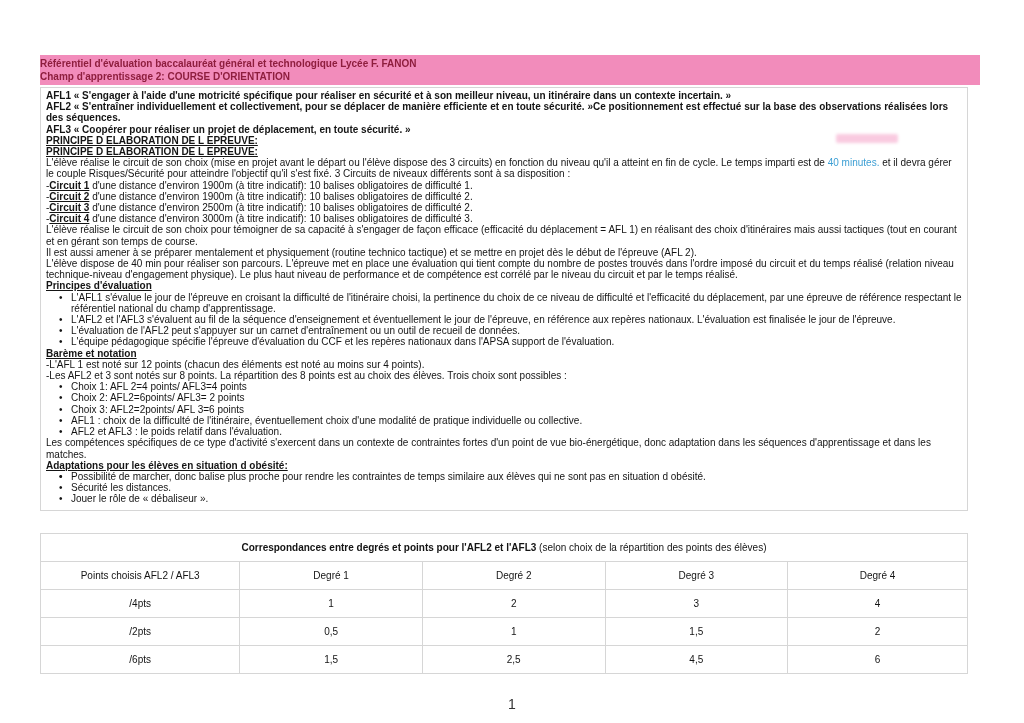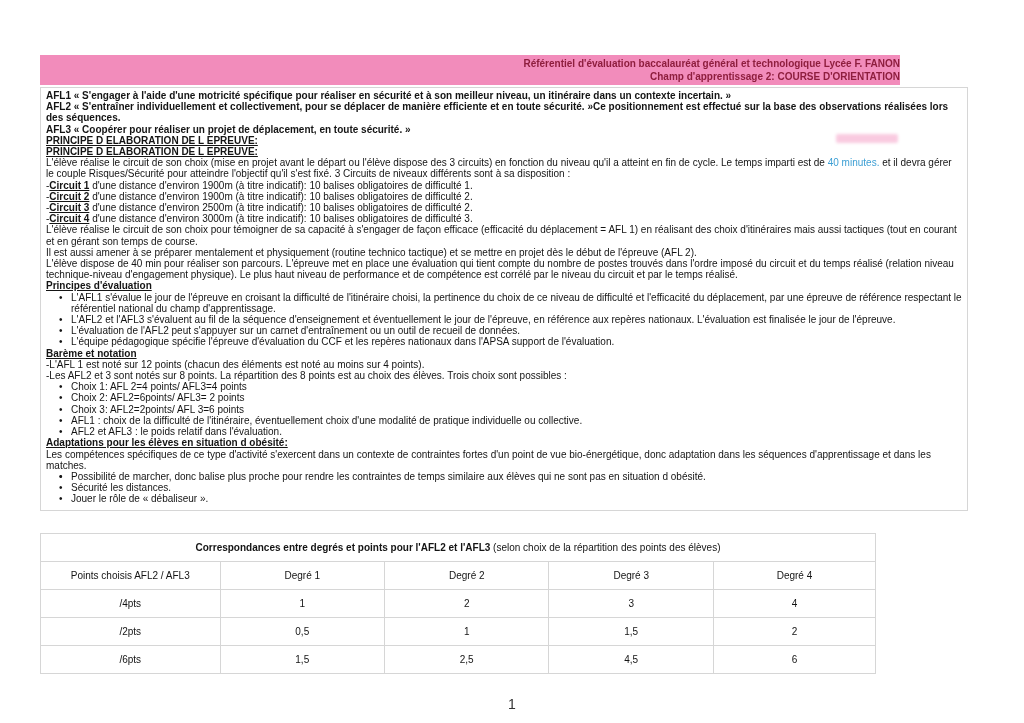--- a/index.html
+++ b/index.html
@@ -1,42 +1,42 @@
 <!DOCTYPE html>
 <html style="--pink: #f28cbb; --pinktext: #8e1e3e; --blue: #3d9fd4; --border: #d6d6d6; --text: #141414;"><head>
 <meta charset="utf-8">
 <style>
   html,body{margin:0;padding:0;background:#ffffff;}
   .page{
     position:relative;width:1024px;height:723px;background:#fff;overflow:hidden;
     font-family:"Liberation Sans","DejaVu Sans",sans-serif;color:var(--text,#141414);
   }
   .header-bar{
-    position:absolute;left:40px;top:55px;width:860px;height:30px;
+    position:absolute;left:40px;top:55px;width:940px;height:30px;
     background:var(--pink,#f28cbb);color:var(--pinktext,#8e1e3e);
-    display:flex;flex-direction:column;justify-content:center;align-items:flex-end;
+    display:flex;flex-direction:column;justify-content:center;align-items:flex-start;
     font-size:10px;font-weight:bold;line-height:13px;text-align:center;
   }
   .textbox{
     position:absolute;left:40px;top:87px;width:928px;min-height:424px;
     border:1px solid var(--border,#d8d8d8);box-sizing:border-box;
     padding:2px 5px 3px 5px;font-size:10px;line-height:11.2px;
   }
   .blk{margin:0;}
   .blk.b{font-weight:bold;}
   .heading{font-weight:bold;text-decoration:underline;}
   .bullet{position:relative;padding-left:25px;}
   .bullet .dot{position:absolute;left:13px;top:0;}
   span.bu{font-weight:bold;text-decoration:underline;}
   span.blue{color:var(--blue,#3d9fd4);}
   .pink-artifact{
     position:absolute;left:836px;top:134px;width:62px;height:9px;
     background:var(--pink,#f28cbb);opacity:.45;filter:blur(1.5px);border-radius:2px;
   }
-  .tablebox{position:absolute;left:40px;top:533px;width:836px;}
+  .tablebox{position:absolute;left:40px;top:533px;width:928px;}
   table.corr{
     width:100%;border-collapse:collapse;font-size:10px;
     border:1px solid var(--border,#d8d8d8);
   }
   table.corr td{
     border:1px solid var(--border,#d8d8d8);text-align:center;
     padding:0 4px;height:27px;vertical-align:middle;
   }
   td.ttl{height:25px;}
   td.ttl .tb{font-weight:bold;}
@@ -76,22 +76,22 @@
       <div class="blk bullet"><span class="dot">•</span><span>L'évaluation de l'AFL2 peut s'appuyer sur un carnet d'entraînement ou un outil de recueil de données.</span></div>
       <div class="blk bullet"><span class="dot">•</span><span>L'équipe pédagogique spécifie l'épreuve d'évaluation du CCF et les repères nationaux dans l'APSA support de l'évaluation.</span></div>
       <div class="blk heading"><span>Barème et notation</span></div>
       <div class="blk p"><span>-L'AFL 1 est noté sur 12 points (chacun des éléments est noté au moins sur 4 points).</span></div>
       <div class="blk p"><span>-Les AFL2 et 3 sont notés sur 8 points. La répartition des 8 points est au choix des élèves. Trois choix sont possibles :</span></div>
       <div class="blk bullet"><span class="dot">•</span><span>Choix 1: AFL 2=4 points/ AFL3=4 points</span></div>
       <div class="blk bullet"><span class="dot">•</span><span>Choix 2: AFL2=6points/ AFL3= 2 points</span></div>
       <div class="blk bullet"><span class="dot">•</span><span>Choix 3: AFL2=2points/ AFL 3=6 points</span></div>
       <div class="blk bullet"><span class="dot">•</span><span>AFL1 : choix de la difficulté de l'itinéraire, éventuellement choix d'une modalité de pratique individuelle ou collective.</span></div>
       <div class="blk bullet"><span class="dot">•</span><span>AFL2 et AFL3 : le poids relatif dans l'évaluation.</span></div>
+      <div class="blk p"><span>Les compétences spécifiques de ce type d'activité s'exercent dans un contexte de contraintes fortes d'un point de vue bio-énergétique, donc adaptation dans les séquences d'apprentissage et dans les matches.</span></div>
       <div class="blk heading"><span>Adaptations pour les élèves en situation d obésité:</span></div>
-      <div class="blk p"><span>Les compétences spécifiques de ce type d'activité s'exercent dans un contexte de contraintes fortes d'un point de vue bio-énergétique, donc adaptation dans les séquences d'apprentissage et dans les matches.</span></div>
       <div class="blk bullet"><span class="dot">•</span></div>
       <div class="blk bullet"><span class="dot">•</span><span>Possibilité de marcher, donc balise plus proche pour rendre les contraintes de temps similaire aux élèves qui ne sont pas en situation d obésité.</span></div>
       <div class="blk bullet"><span class="dot">•</span><span>Sécurité les distances.</span></div>
       <div class="blk bullet"><span class="dot">•</span><span>Jouer le rôle de « débaliseur ».</span></div>
     </div>
 
   <div class="pink-artifact"></div>
 
   <div class="tablebox">
     <table class="corr">

